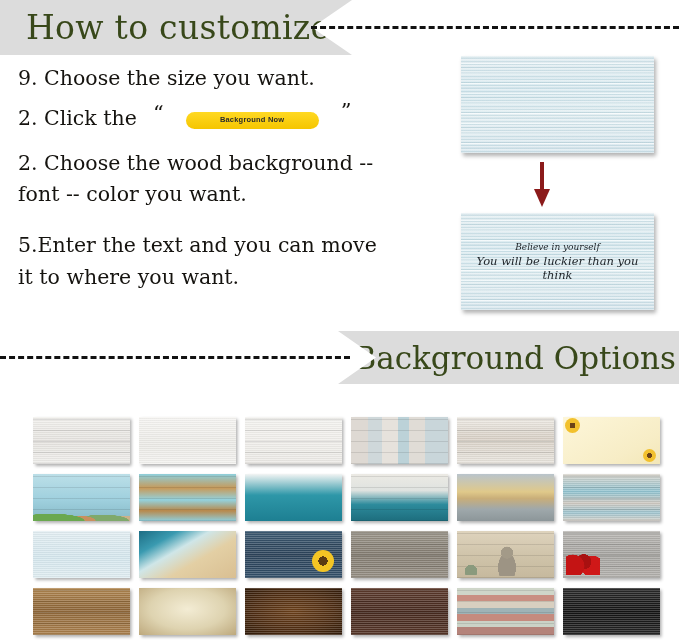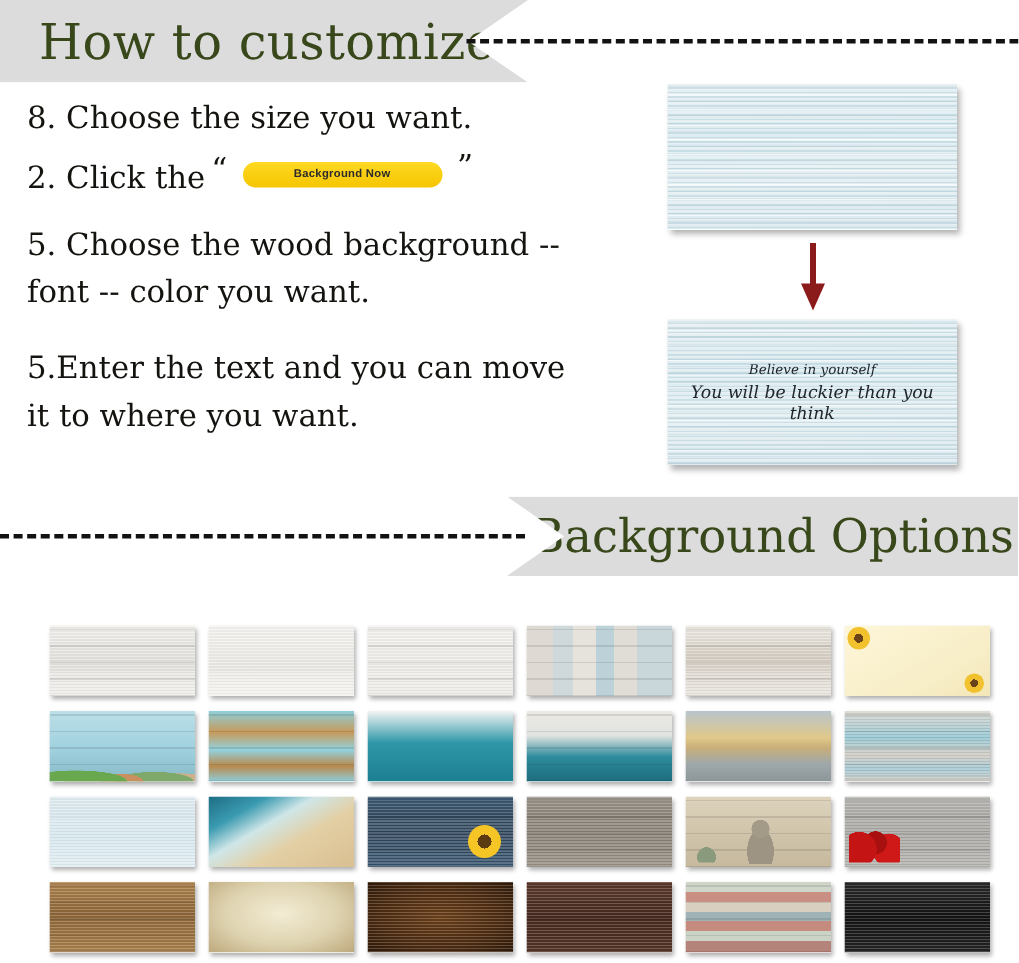--- a/index.html
+++ b/index.html
@@ -39,21 +39,21 @@
   }
   .step{
     color:#15130f;
     font-family:"DejaVu Serif", serif;
     font-size:20.5px;
     line-height:1.0;
     margin-bottom:19px;
     white-space:nowrap;
   }
   .step.wrap{white-space:normal;line-height:1.55;}
-  .step-inline{display:flex;align-items:flex-start;gap:4px;}
+  .step-inline{display:flex;align-items:flex-end;gap:16px;}
   .quote-open,.quote-close{
     font-size:21px;color:#15130f;
     position:relative;
   }
   .quote-open{top:-5px;margin-right:6px;}
   .quote-close{top:-7px;margin-left:6px;}
   .cta-button{
     display:inline-flex;align-items:center;justify-content:center;
     width:133px;height:17px;
     background:#fcd116;
@@ -65,20 +65,21 @@
     font-weight:600;
     letter-spacing:.2px;
     cursor:pointer;
   }
 
   
   .sign{
     position:absolute;
     box-shadow:2px 3px 4px rgba(0,0,0,.30);
     overflow:hidden;
+    margin-left:16px;
   }
   .sign-wood{
     width:100%;height:100%;
     background:
       repeating-linear-gradient(0deg,
         rgba(255,255,255,.55) 0px, rgba(255,255,255,.55) 1px,
         rgba(168,196,205,.30) 1px, rgba(168,196,205,.30) 2px,
         rgba(255,255,255,.30) 2px, rgba(255,255,255,.30) 3px),
       repeating-linear-gradient(0deg,
         rgba(120,160,175,.16) 0px, rgba(120,160,175,.16) 1px,
@@ -221,30 +222,30 @@
 
 <div class="page">
 
   <div class="header-ribbon">
     <div class="header-title">How to customize</div>
   </div>
   <div class="header-dash"></div>
 
   <div class="steps">
 
-    <div class="step">8. Choose the size you want.</div>
+    <div class="step">9. Choose the size you want.</div>
 
     <div class="step step-inline">
       <span>2. Click the</span>
       <span class="quote-open">“</span>
       <span class="cta-button">Background Now</span>
       <span class="quote-close">”</span>
     </div>
 
-    <div class="step wrap">5. Choose the wood background -- font -- color you want.</div>
+    <div class="step wrap">2. Choose the wood background -- font -- color you want.</div>
 
     <div class="step wrap">5.Enter the text and you can move it to where you want.</div>
   </div>
 
   <div class="sign" id="sign-blank">
     <div class="sign-wood"></div>
   </div>
 
   <svg class="arrow" viewBox="0 0 16 46">
     <rect x="6" y="0" width="4" height="28" fill="#8b1a1a"></rect>

